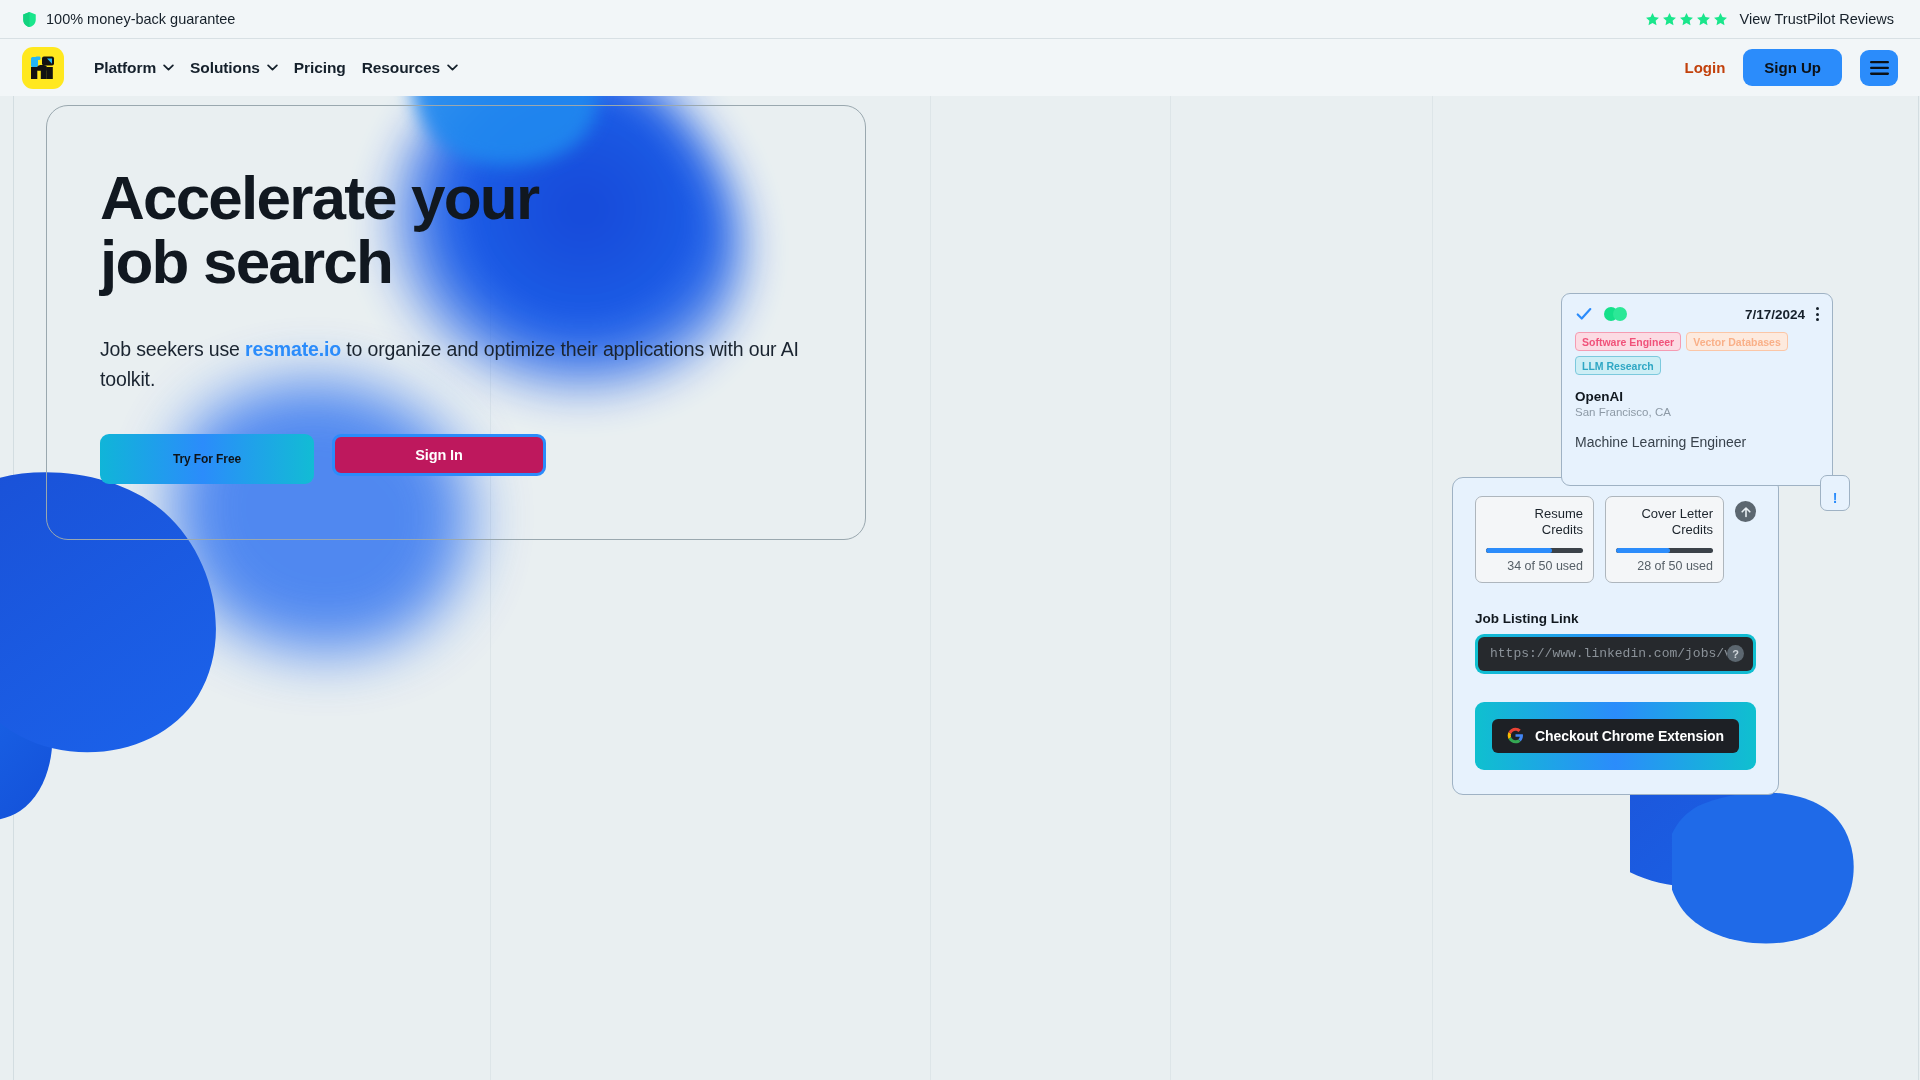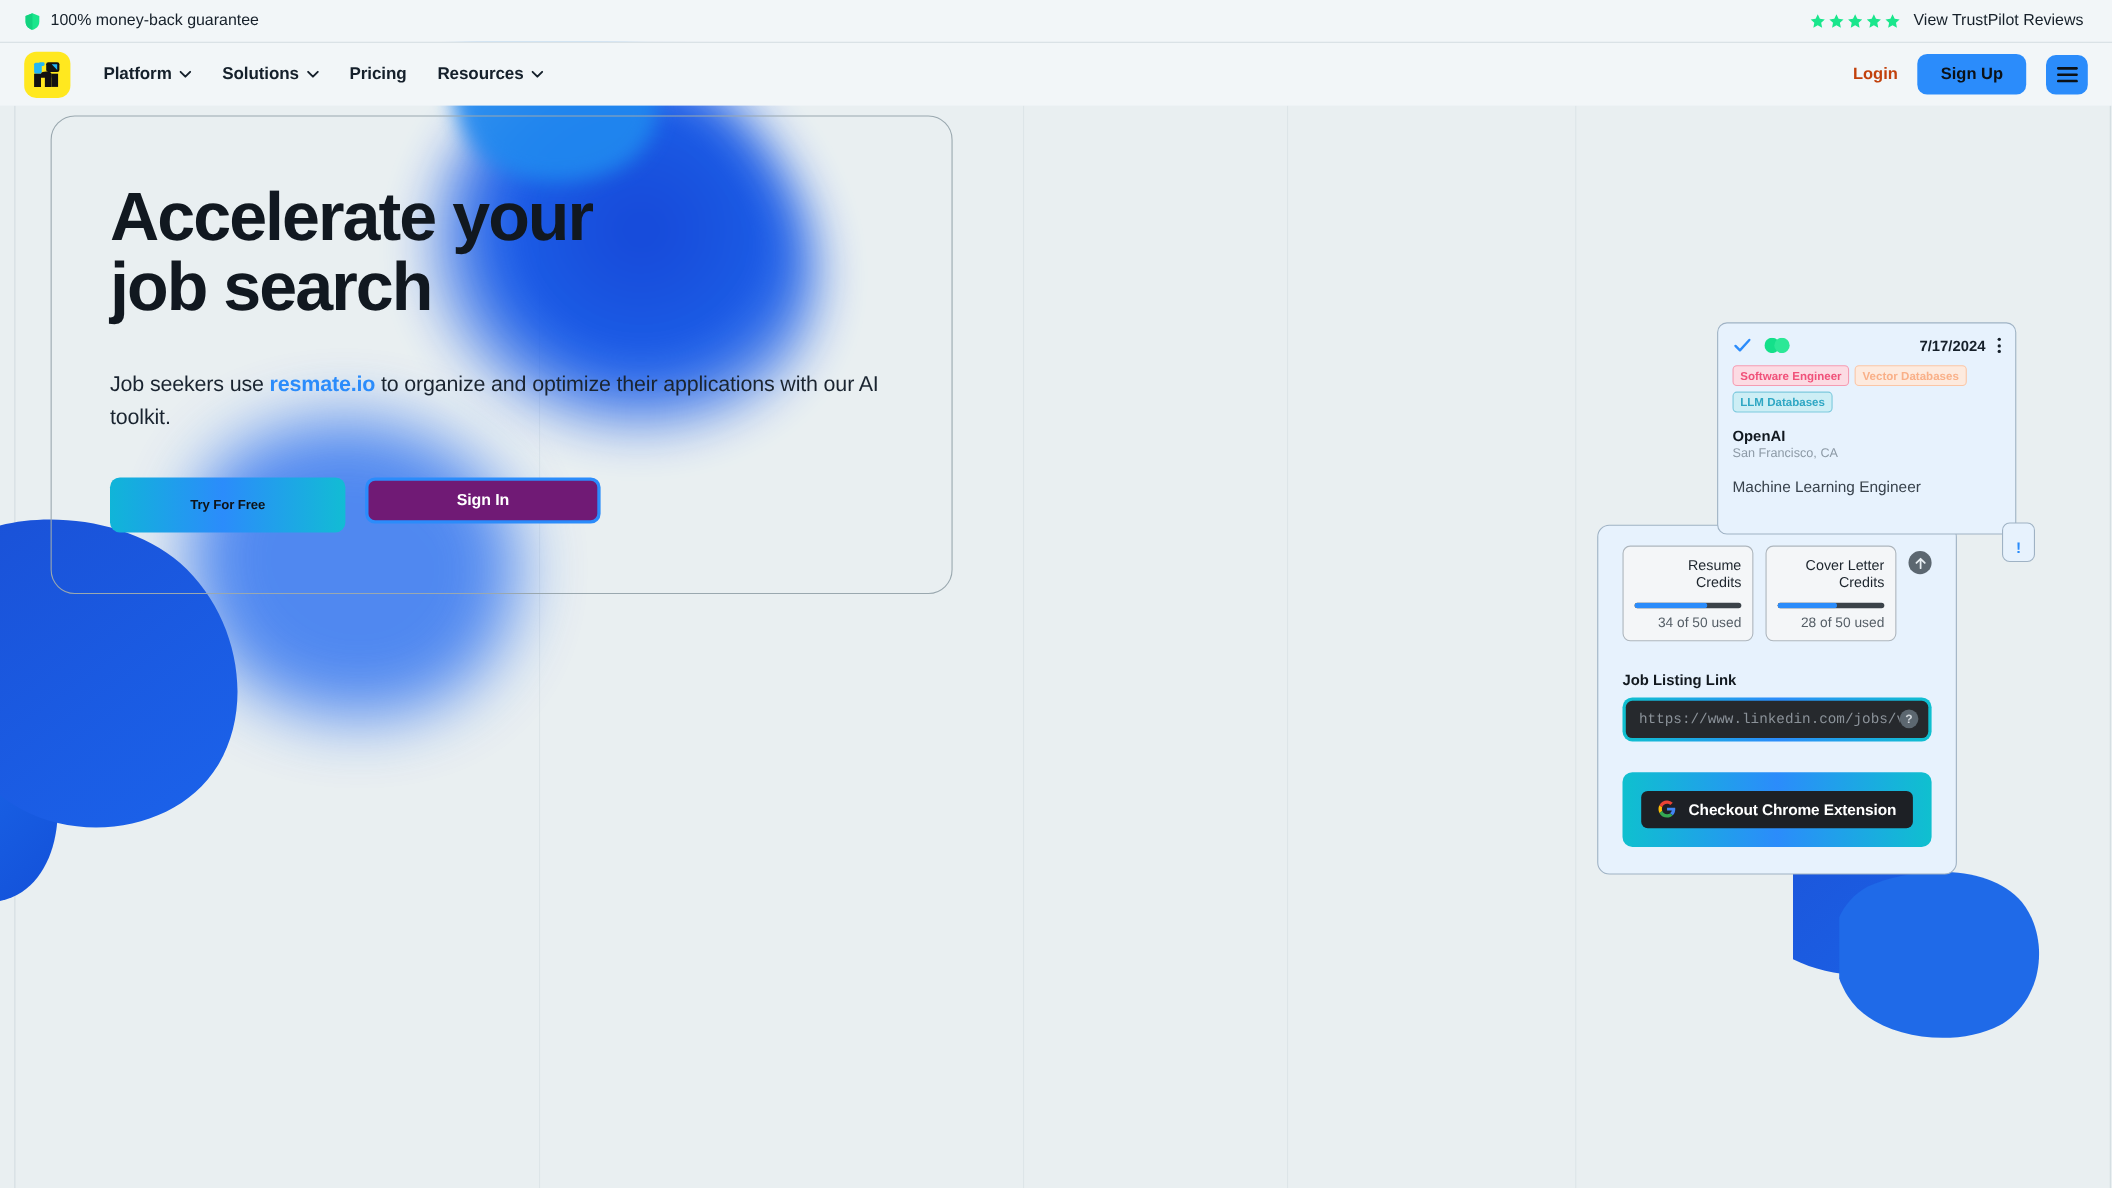--- a/index.html
+++ b/index.html
@@ -40,21 +40,21 @@
     border-top:1px solid #d8e0e4;
     display:flex; align-items:center;
     padding:0 22px 0 22px;
   }
   .logo {
     width:42px; height:42px; border-radius:11px;
     background:#ffe81f; position:relative; overflow:hidden; flex:none;
     margin-right:30px;
   }
   .logo svg { position:absolute; left:0; top:0; }
-  .nav-links { display:flex; align-items:center; gap:28px; }
+  .nav-links { display:flex; align-items:center; gap:16px; }
   .nav-item {
     display:flex; align-items:center; gap:7px;
     font-size:15.5px; font-weight:700; color:#15202b; cursor:pointer;
     letter-spacing:-0.1px;
   }
   .chev { width:11px; height:7px; display:block; }
   .nav-right { margin-left:auto; display:flex; align-items:center; gap:18px; }
   .login-link { font-size:15px; font-weight:700; color:#c2410c; cursor:pointer; }
   .signup-btn {
     background:#2b8cfb; color:#0c1116; border:none; border-radius:9px;
@@ -90,21 +90,21 @@
   .hero-sub .brand { color:#2b8cfb; font-weight:700; }
   .hero-btns { margin-top:40px; display:flex; gap:18px; }
   .btn-try {
     width:214px; height:50px; border:none; border-radius:9px;
     background:linear-gradient(90deg,#10b5d8 0%,#2b8cfb 48%,#12bcd4 100%);
     color:#0e1318; font-family:inherit; font-size:12px; font-weight:700;
     cursor:pointer; letter-spacing:-0.1px;
   }
   .btn-signin {
     width:214px; height:42px; border-radius:9px; cursor:pointer;
-    background:#701a75; color:#fff; font-family:inherit;
+    background:#be185d; color:#fff; font-family:inherit;
     font-size:14.5px; font-weight:800; letter-spacing:-0.1px;
     border:3px solid #2b8cfb;
   }
 
   
   .job-card {
     position:absolute; left:1561px; top:293px; width:272px; height:193px;
     background:#e7f2fd; border:1px solid #9fb2c4; border-radius:9px;
     z-index:9; padding:11px 13px;
   }
@@ -361,21 +361,21 @@
       <span class="jc-date">7/17/2024</span>
       <span class="jc-kebab">
           <i></i>
           <i></i>
           <i></i>
         </span>
     </div>
     <div class="jc-tags">
       <span class="tag" style="color:#f0527a;background:#fcdbe3;border-color:#f59cb2">Software Engineer</span>
       <span class="tag" style="color:#f9b088;background:#fdeade;border-color:#fbc6a6">Vector Databases</span>
-      <span class="tag" style="color:#2fa7c4;background:#cdeef5;border-color:#7cc9dd">LLM Databases</span>
+      <span class="tag" style="color:#2fa7c4;background:#cdeef5;border-color:#7cc9dd">LLM Research</span>
     </div>
     <div class="jc-company">OpenAI</div>
     <div class="jc-loc">San Francisco, CA</div>
     <div class="jc-role">Machine Learning Engineer</div>
     <div class="jc-alert">!</div>
   </div>
 
   <div class="credits-panel">
     <div class="credit-row">
       <div class="credit-box">

